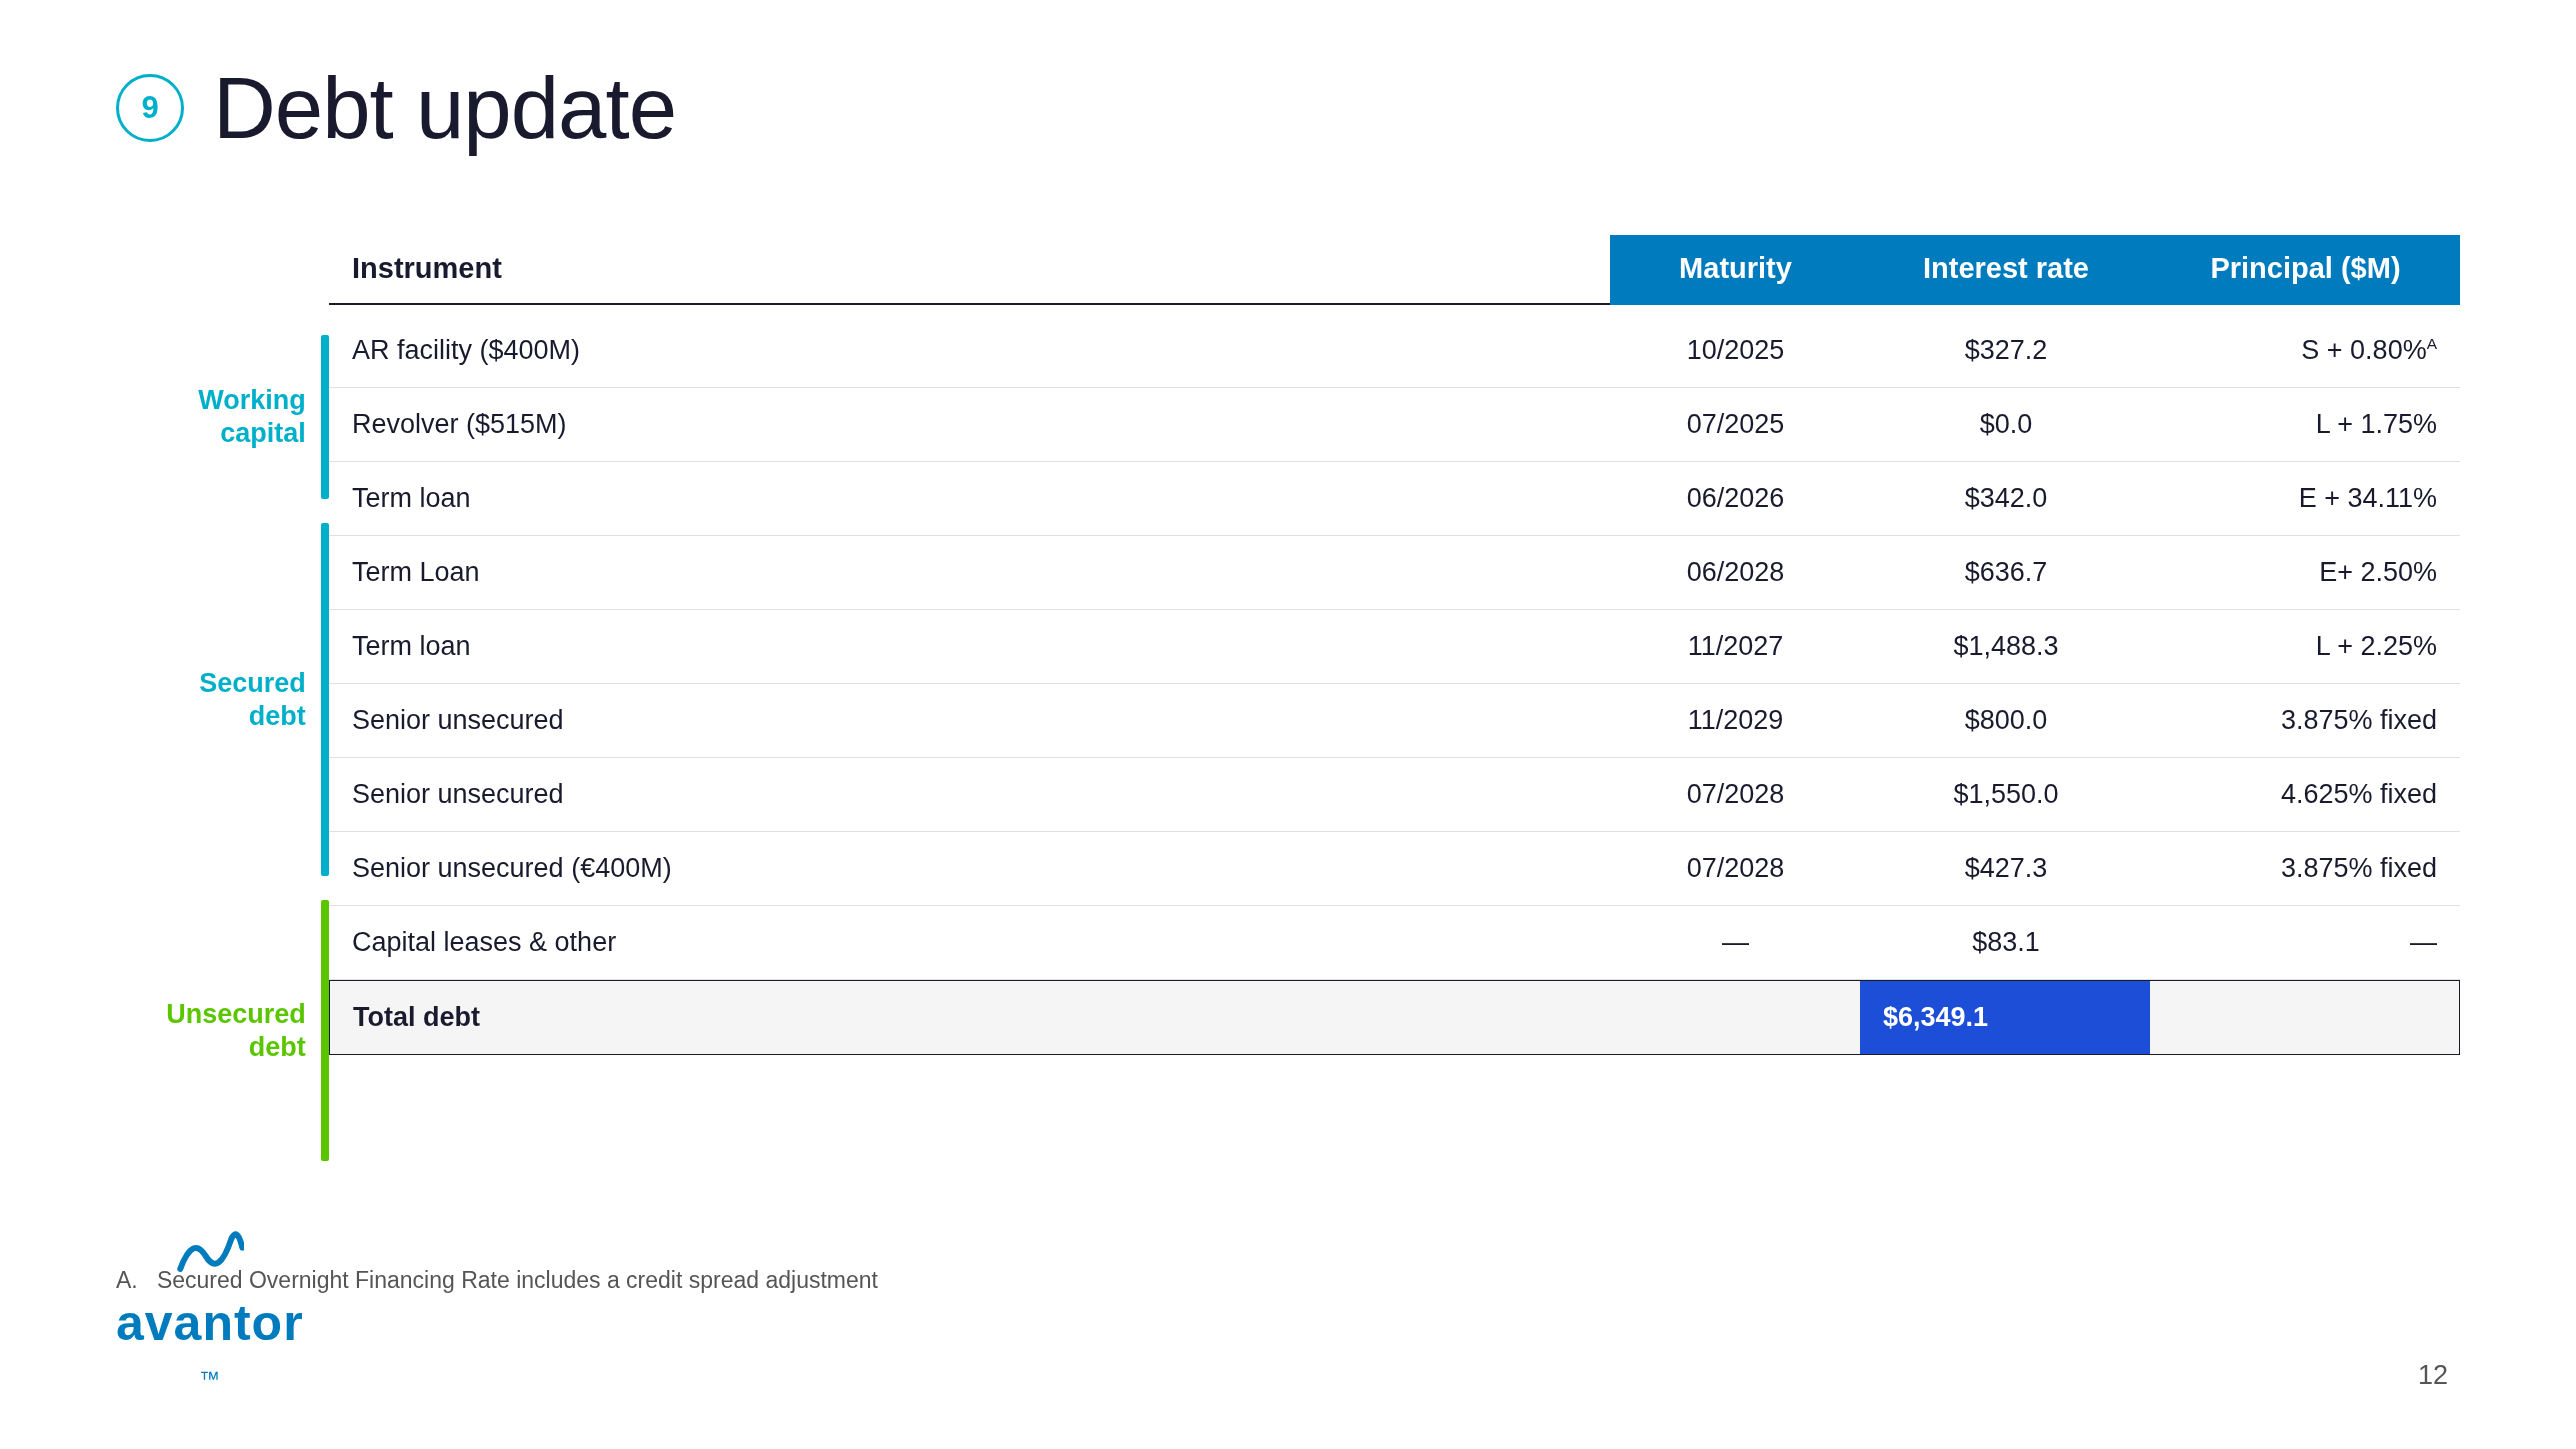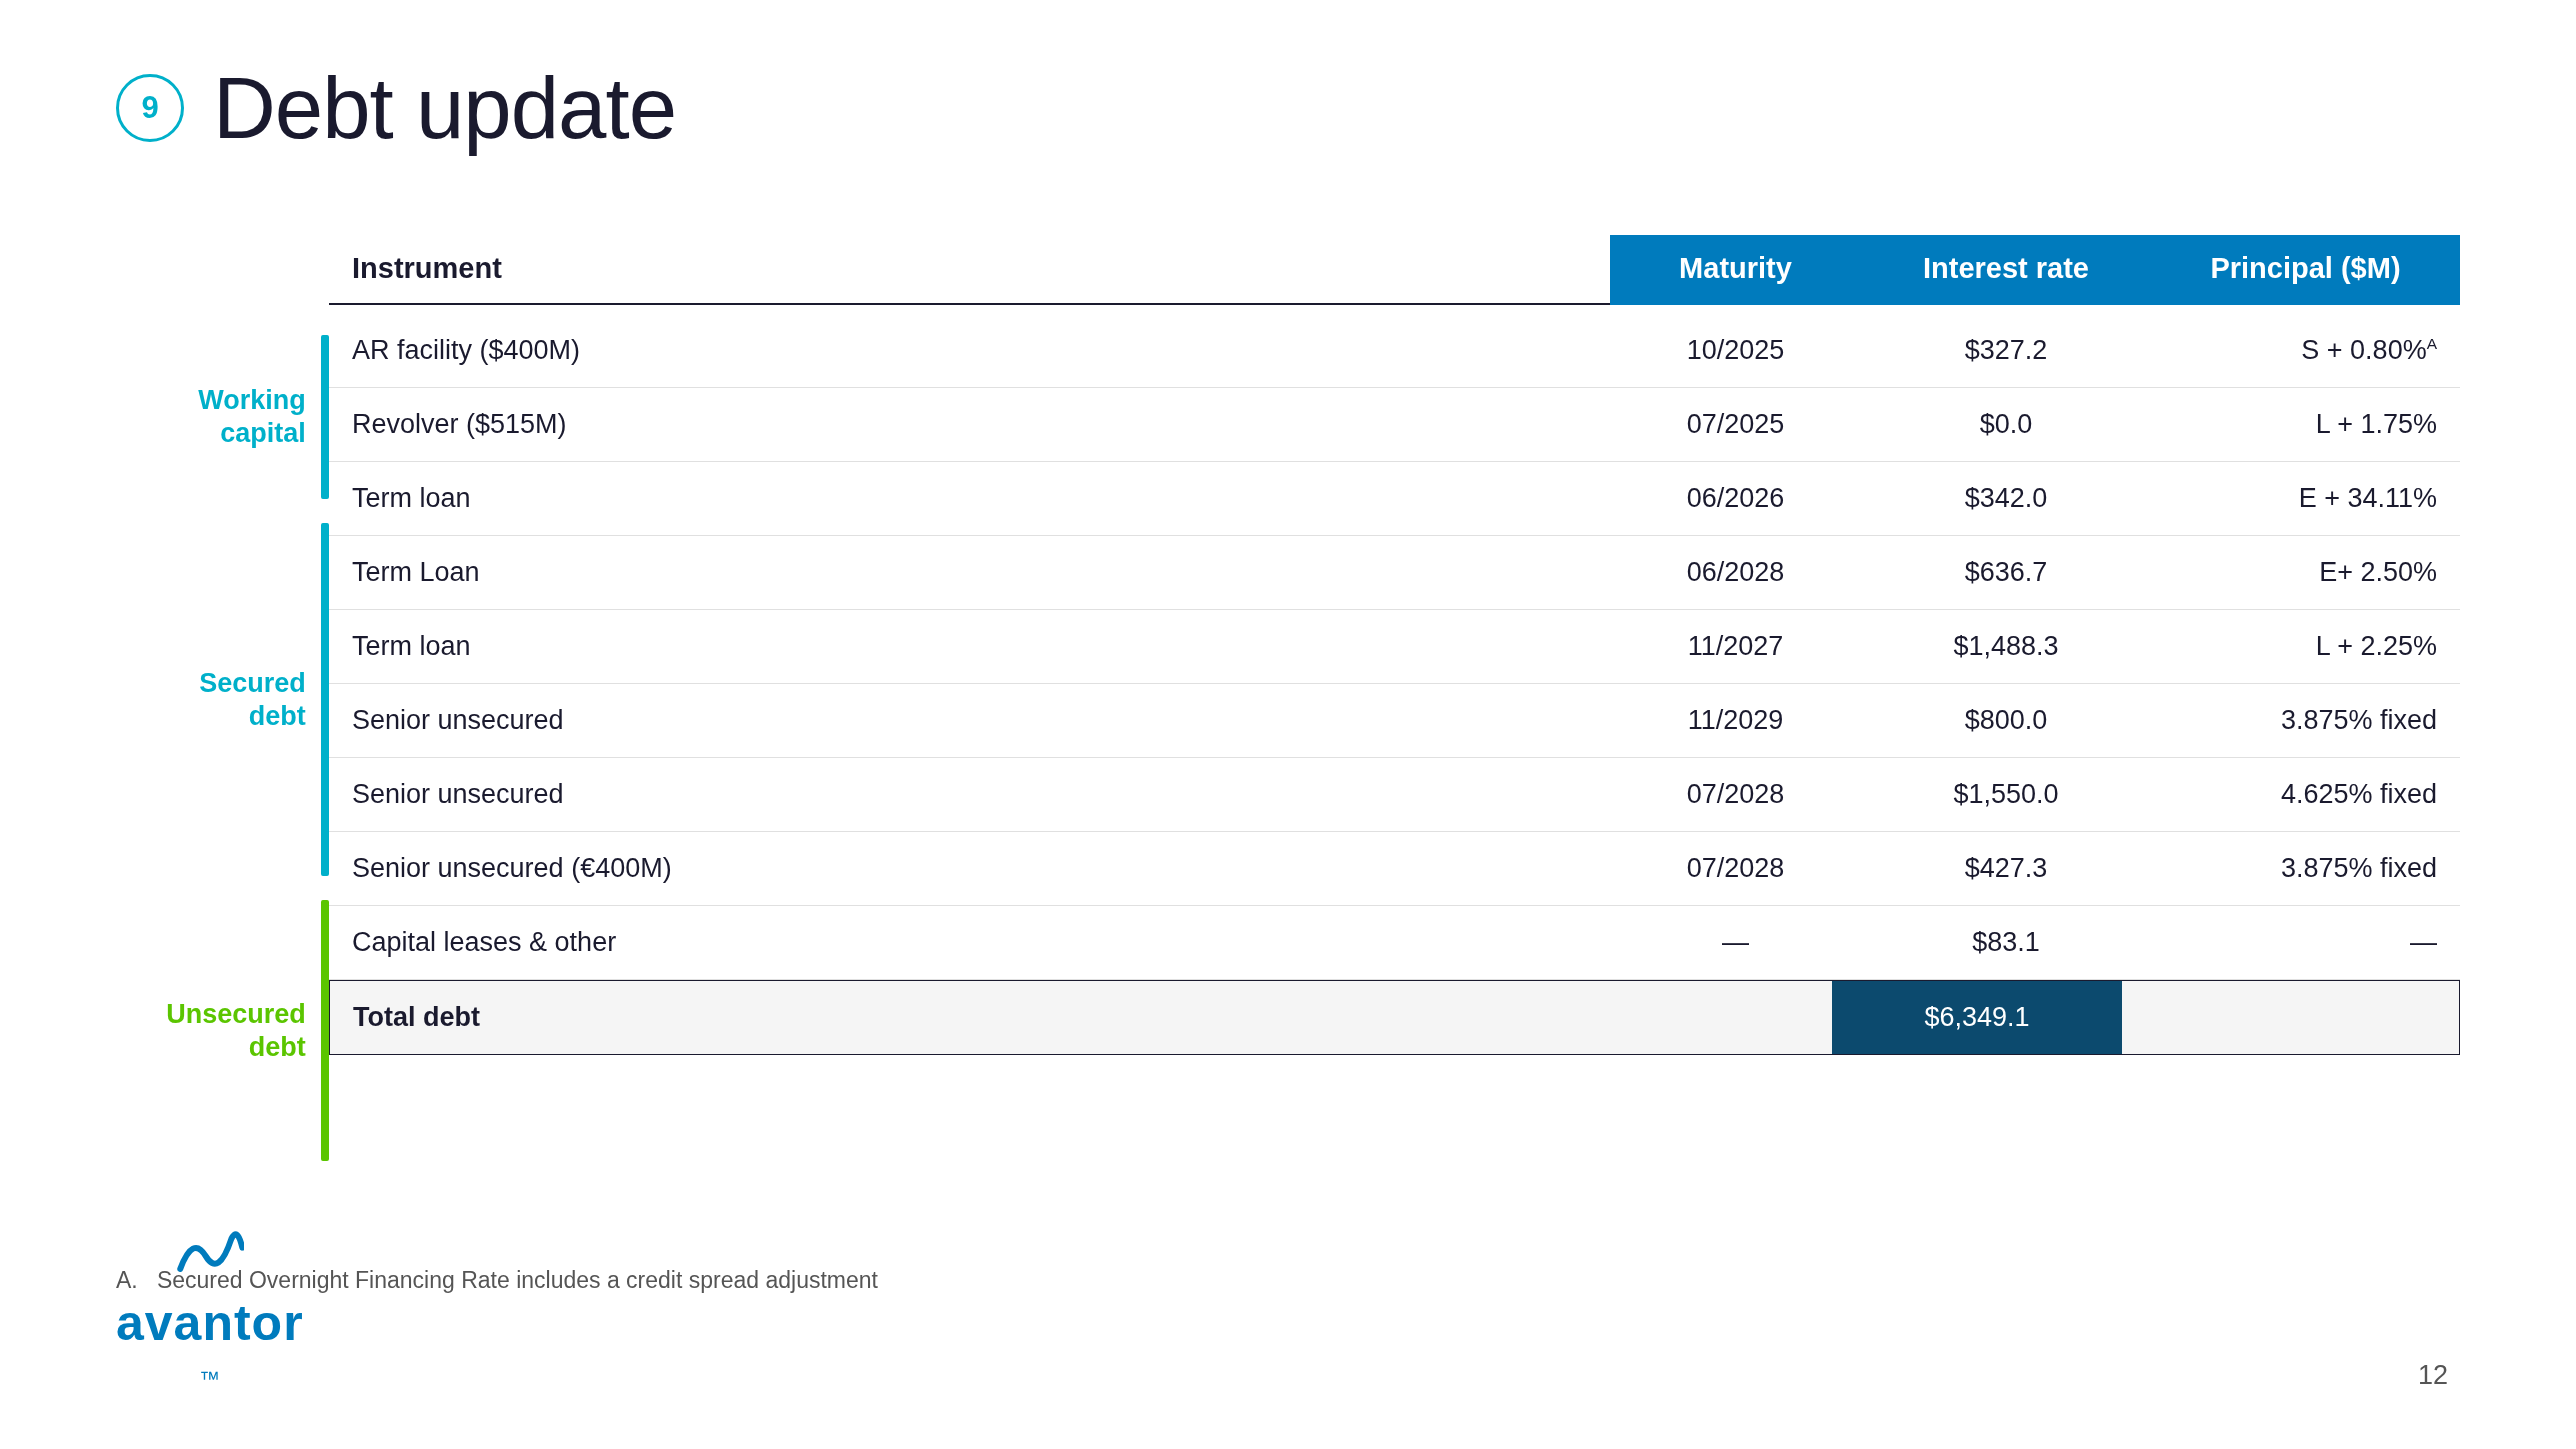--- a/index.html
+++ b/index.html
@@ -128,21 +128,20 @@
     
     .table-row {
       display: grid;
       grid-template-columns: 1fr 251px 290px 309px;
       border-bottom: 1px solid #e0e0e0;
     }
 
     .table-row.total-row {
       border: 1.9px solid #1a1a2e;
       background: #f5f5f5;
-      gap: 28px;
     }
 
     .cell {
       font-size: 27px;
       padding: 21px 23px;
       color: #1a1a2e;
     }
 
     .cell.instrument-cell {
       color: #1a1a2e;
@@ -154,24 +153,23 @@
 
     .cell.right {
       text-align: right;
     }
 
     .cell.bold {
       font-weight: 700;
     }
 
     .cell.total-principal {
-      background: #0c4a6e;
+      background: #1d4ed8;
       color: #ffffff;
-      text-align: center;
-      font-weight: 400;
+      font-weight: 700;
     }
 
     
     sup {
       font-size: 15.5px;
     }
 
     
     .footnote {
       position: absolute;

